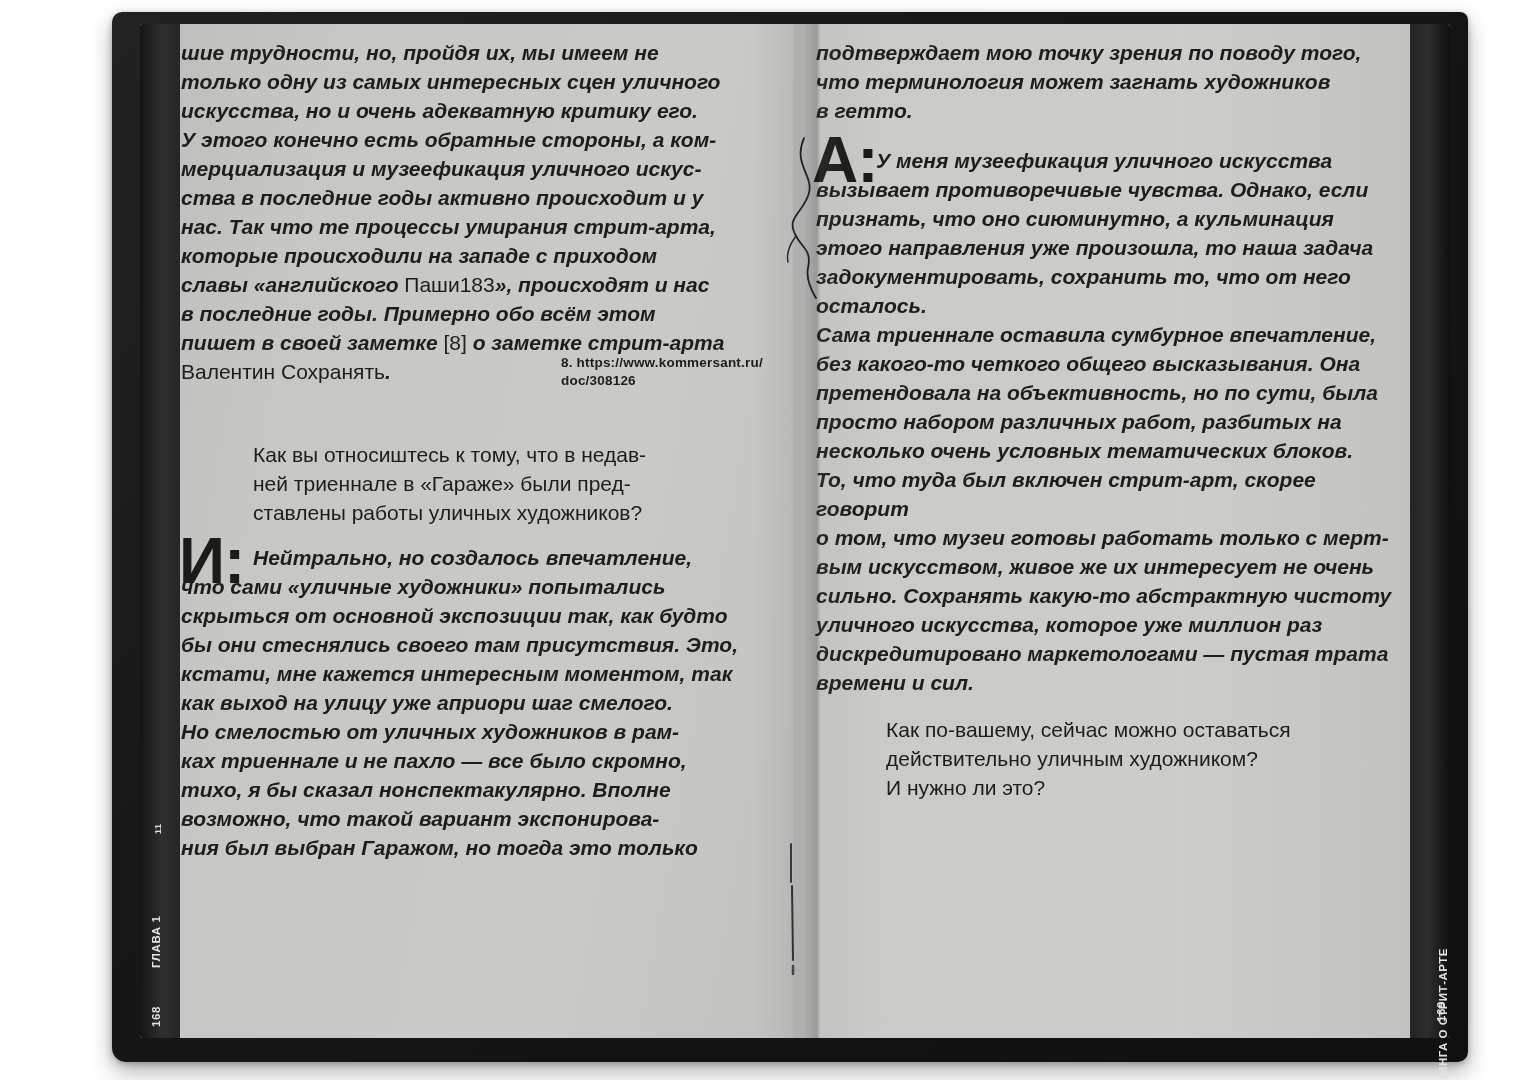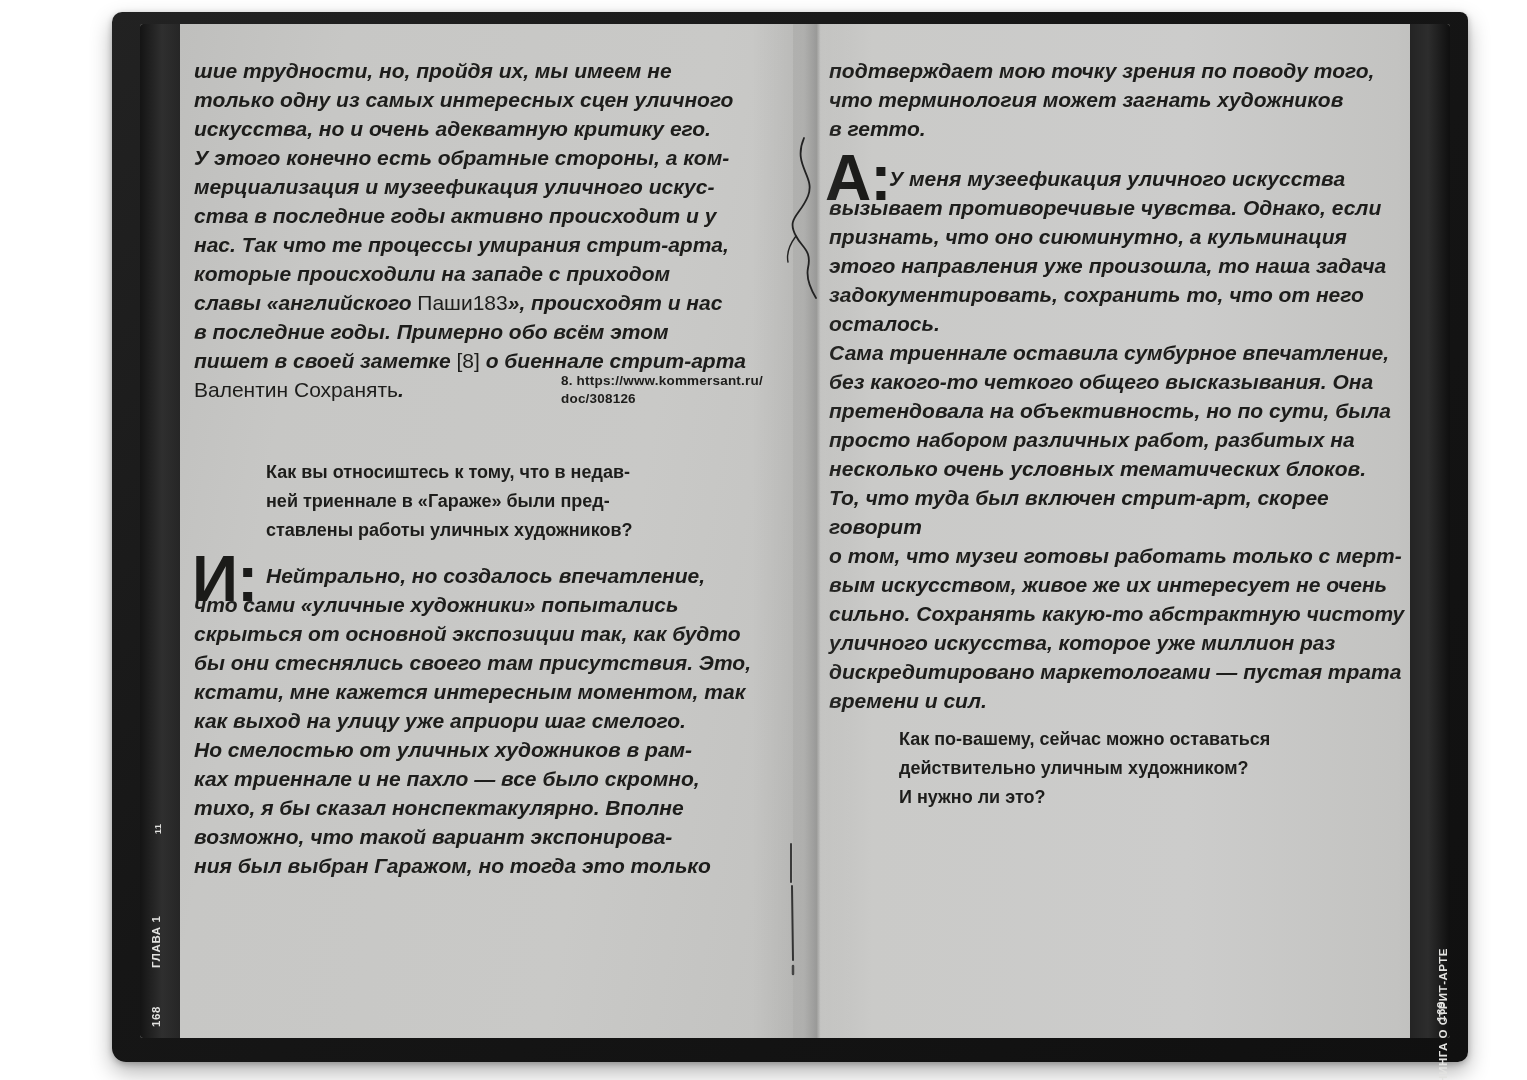--- a/index.html
+++ b/index.html
@@ -36,31 +36,31 @@
     position:absolute;right:0;top:0;bottom:0;width:40px;
     background:linear-gradient(to left,#0f0f0f 0%,#2d2d2d 55%,#242424 100%);
     border-radius:0 3px 3px 0;
   }
   .gutter{
     position:absolute;left:640px;top:12px;width:104px;height:1014px;
     background:linear-gradient(to right,rgba(0,0,0,0) 0%,rgba(0,0,0,0.08) 50%,rgba(0,0,0,0.20) 62%,rgba(255,255,255,0.05) 66%,rgba(0,0,0,0) 100%);
     pointer-events:none;
   }
   .content{
-    position:absolute;top:32px;color:#1d1d1b;
-    font-weight:700;font-size:21px;line-height:29px;padding-left:13px;
+    position:absolute;top:14px;color:#1d1d1b;
+    font-weight:700;font-size:21px;line-height:29px;
   }
   .content-left{left:41px;width:605px;}
   .content-right{left:23px;width:594px;}
   .pl{white-space:pre-line;}
   .ital{font-style:italic;}
   .upright{font-style:normal;font-weight:400;}
-  .question{font-style:normal;font-weight:700;font-size:18px;}
+  .question{font-style:normal;font-weight:400;font-size:21px;}
   .q-left{margin-left:72px;margin-top:54px;}
-  .q-right{margin-left:70px;margin-top:10px;}
+  .q-right{margin-left:70px;margin-top:18px;}
   .answer{position:relative;font-style:italic;}
   .answer-left{margin-top:16px;text-indent:72px;}
   .answer-right{margin-top:21px;text-indent:60px;}
   .dropcap{
     position:absolute;font-style:normal;font-weight:700;
     font-size:64px;line-height:1;letter-spacing:-1px;color:#1b1b19;
     text-indent:0;
   }
   .cap-i{left:-2px;top:-14px;}
   .cap-a{left:-4px;top:-18px;}
@@ -94,21 +94,21 @@
       <div class="ital"><span class="pl">шие трудности, но, пройдя их, мы имеем не
 только одну из самых интересных сцен уличного
 искусства, но и очень адекватную критику его.
 У этого конечно есть обратные стороны, а ком-
 мерциализация и музеефикация уличного искус-
 ства в последние годы активно происходит и у
 нас. Так что те процессы умирания стрит-арта,
 которые происходили на западе с приходом
 славы «английского </span><span class="pl upright">Паши183</span><span class="pl">», происходят и нас
 в последние годы. Примерно обо всём этом
-пишет в своей заметке </span><span class="pl upright">[8]</span><span class="pl"> о биеннале стрит-арта
+пишет в своей заметке </span><span class="pl upright">[8]</span><span class="pl"> о заметке стрит-арта
 </span><span class="pl upright">Валентин Сохранять</span><span class="pl">.</span></div>
 
       <div class="footnote pl">8. https://www.kommersant.ru/
 doc/308126</div>
 
       <div class="question q-left pl">Как вы относиштесь к тому, что в недав-
 ней триеннале в «Гараже» были пред-
 ставлены работы уличных художников?</div>
 
       <div class="answer answer-left"><span class="dropcap cap-i">И:</span><span class="pl">Нейтрально, но создалось впечатление,

